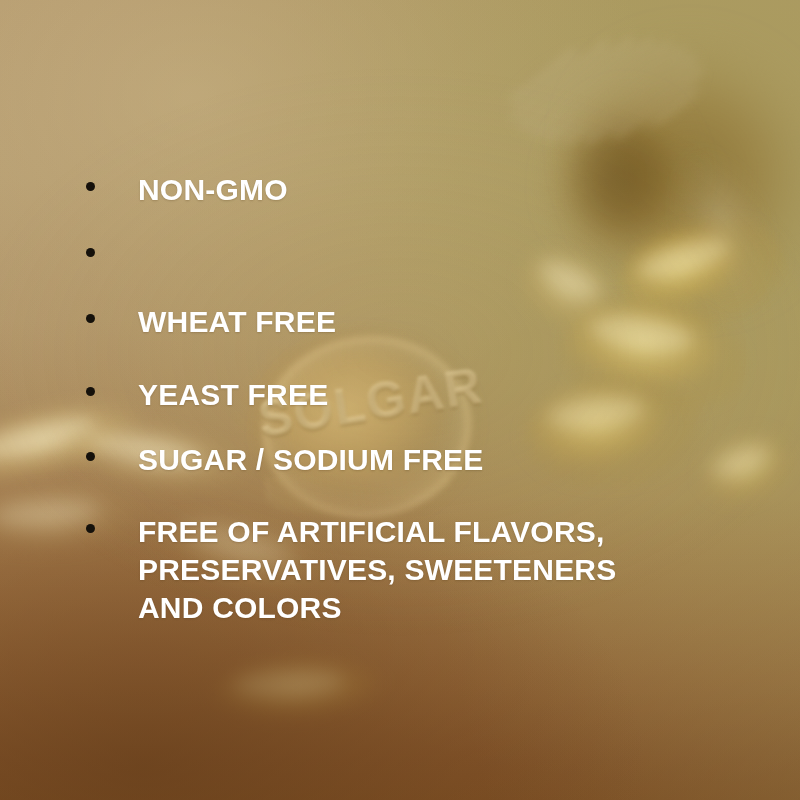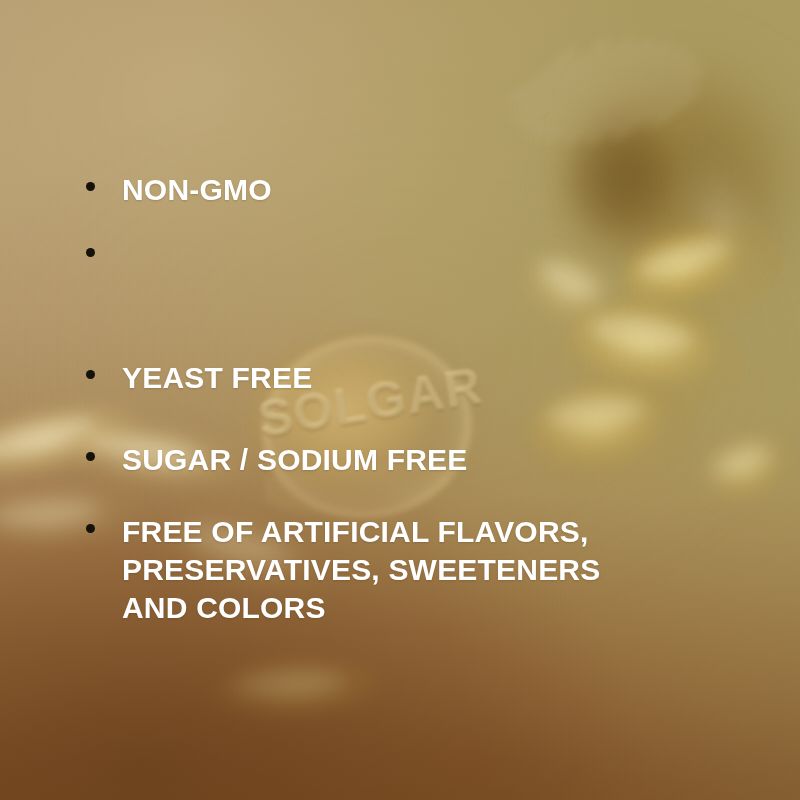--- a/index.html
+++ b/index.html
@@ -296,35 +296,35 @@
   }
   .claim-bullet {
     flex: 0 0 auto;
     width: 9px;
     height: 9px;
     border-radius: 50%;
     background: #15110b;
     margin-top: 11px;
   }
   .claim-text {
-    margin-left: 27px;
+    margin-left: 43px;
     color: #ffffff;
     font-family: "Liberation Sans", sans-serif;
     font-weight: 700;
     font-size: 30px;
     line-height: 38px;
     letter-spacing: 0.2px;
     white-space: pre-line;
     text-shadow: 0 1px 2px rgba(70,44,16,0.22);
   }
 
   .c0 { top: 171px; }
   .c1 { top: 237px; }
   .c2 { top: 303px; }
-  .c3 { top: 359px; }
+  .c3 { top: 376px; }
   .c4 { top: 441px; }
   .c5 { top: 513px; }
 </style>
 </head>
 <body>
 
 <div class="stage">
 
   <div class="bg-layer bg-base"></div>
   <div class="bg-layer bg-olive"></div>
@@ -360,20 +360,24 @@
 
     <div class="claim c0">
       <span class="claim-bullet"></span>
       <span class="claim-text">NON-GMO</span>
     </div>
 
     <div class="claim c1">
       <span class="claim-bullet"></span>
     </div>
 
+    <div class="claim c2">
+      <span class="claim-bullet"></span>
+      <span class="claim-text">WHEAT FREE</span>
+    </div>
 
     <div class="claim c3">
       <span class="claim-bullet"></span>
       <span class="claim-text">YEAST FREE</span>
     </div>
 
     <div class="claim c5">
       <span class="claim-bullet"></span>
       <span class="claim-text">FREE OF ARTIFICIAL FLAVORS,
 PRESERVATIVES, SWEETENERS

